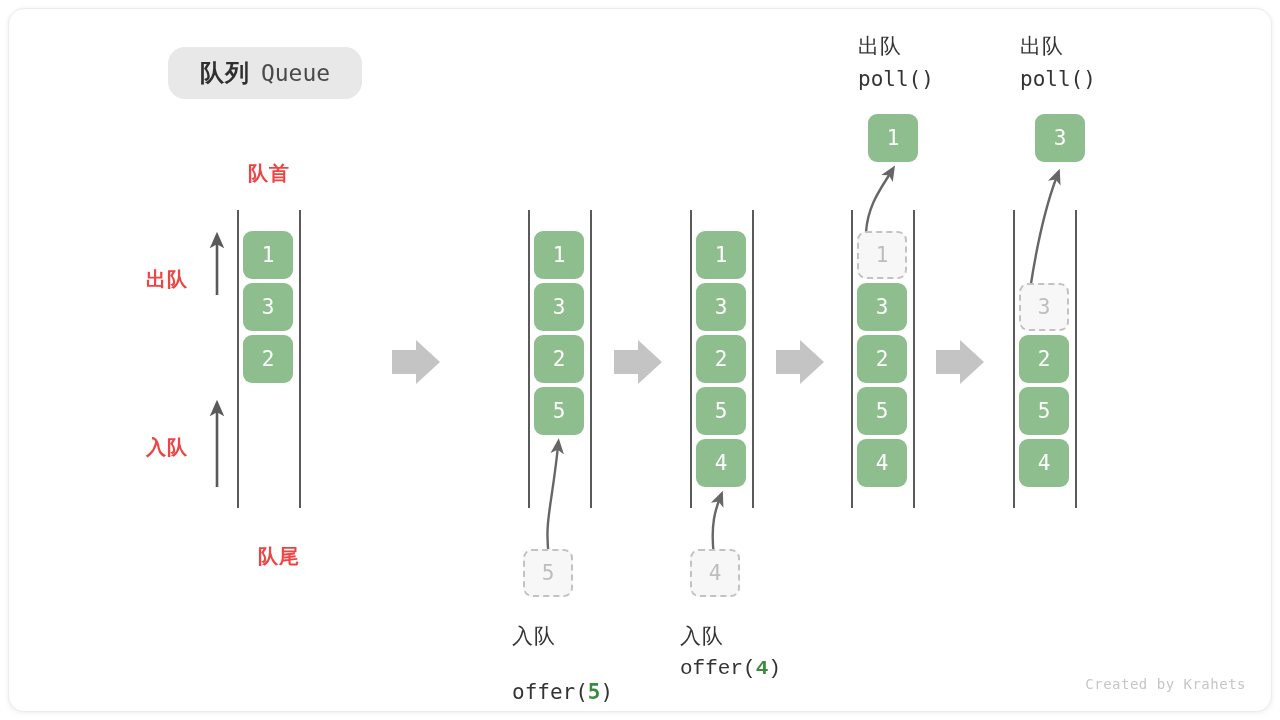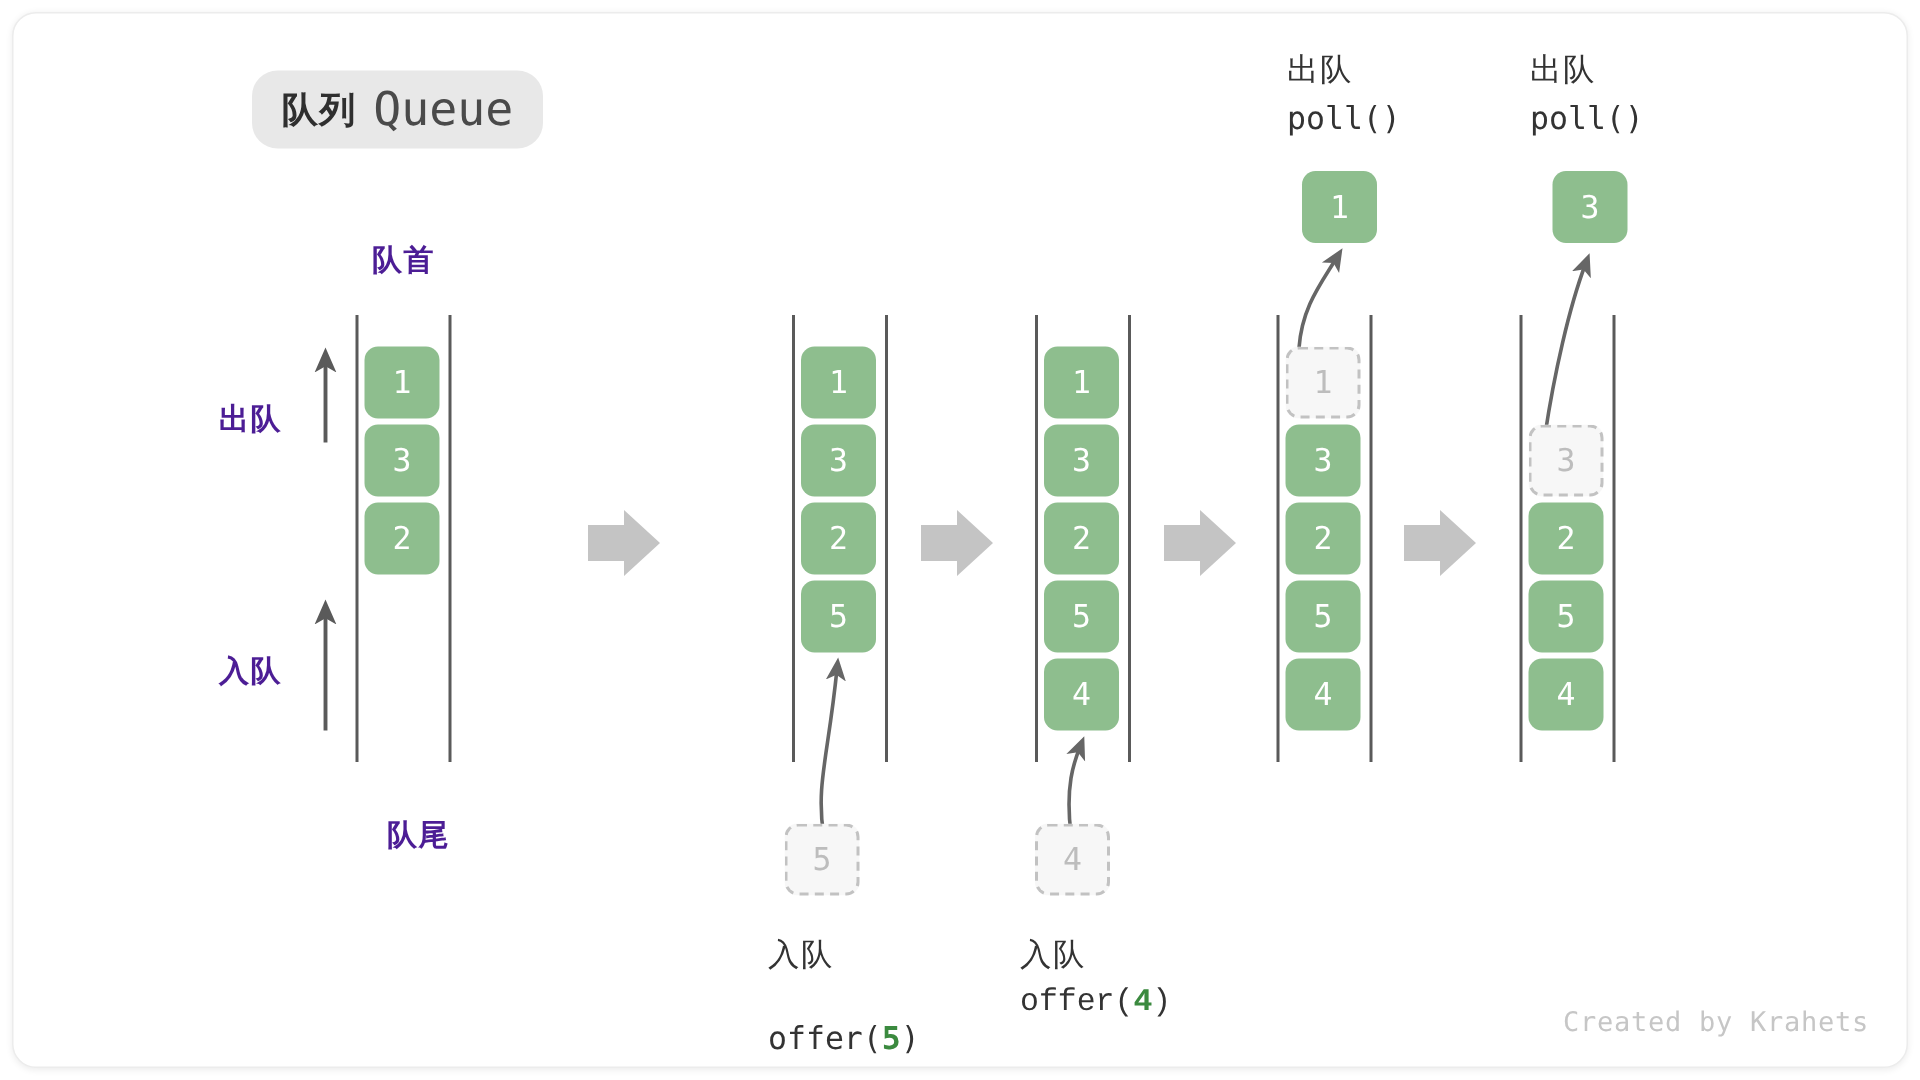--- a/index.html
+++ b/index.html
@@ -47,30 +47,30 @@
   }
   .title-cn {
     font-family: "Liberation Sans", sans-serif;
     font-weight: bold;
     font-size: 24px;
     color: #2f2f2f;
     letter-spacing: 1px;
   }
   .title-en {
     font-family: "DejaVu Sans Mono", monospace;
-    font-size: 31px;
+    font-size: 23px;
     color: #4a4a4a;
   }
 
   
   .cn-bold {
     font-family: "Liberation Sans", sans-serif;
     font-weight: bold;
     font-size: 20px;
-    color: #4c1d95;
+    color: #ef4444;
     letter-spacing: 1px;
     white-space: nowrap;
   }
   .op-cn {
     font-family: "Liberation Sans", sans-serif;
     font-size: 21px;
     color: #333333;
     letter-spacing: 1px;
     white-space: nowrap;
   }
@@ -126,21 +126,21 @@
     pointer-events: none;
     overflow: visible;
   }
 
   
   .credit {
     position: absolute;
     right: 34px;
     bottom: 28px;
     font-family: "DejaVu Sans Mono", monospace;
-    font-size: 18px;
+    font-size: 14px;
     color: #c6c6c6;
     letter-spacing: 0.5px;
   }
 </style>
 </head>
 <body>
 
 <div id="stage">
   <div class="card"></div>
 

